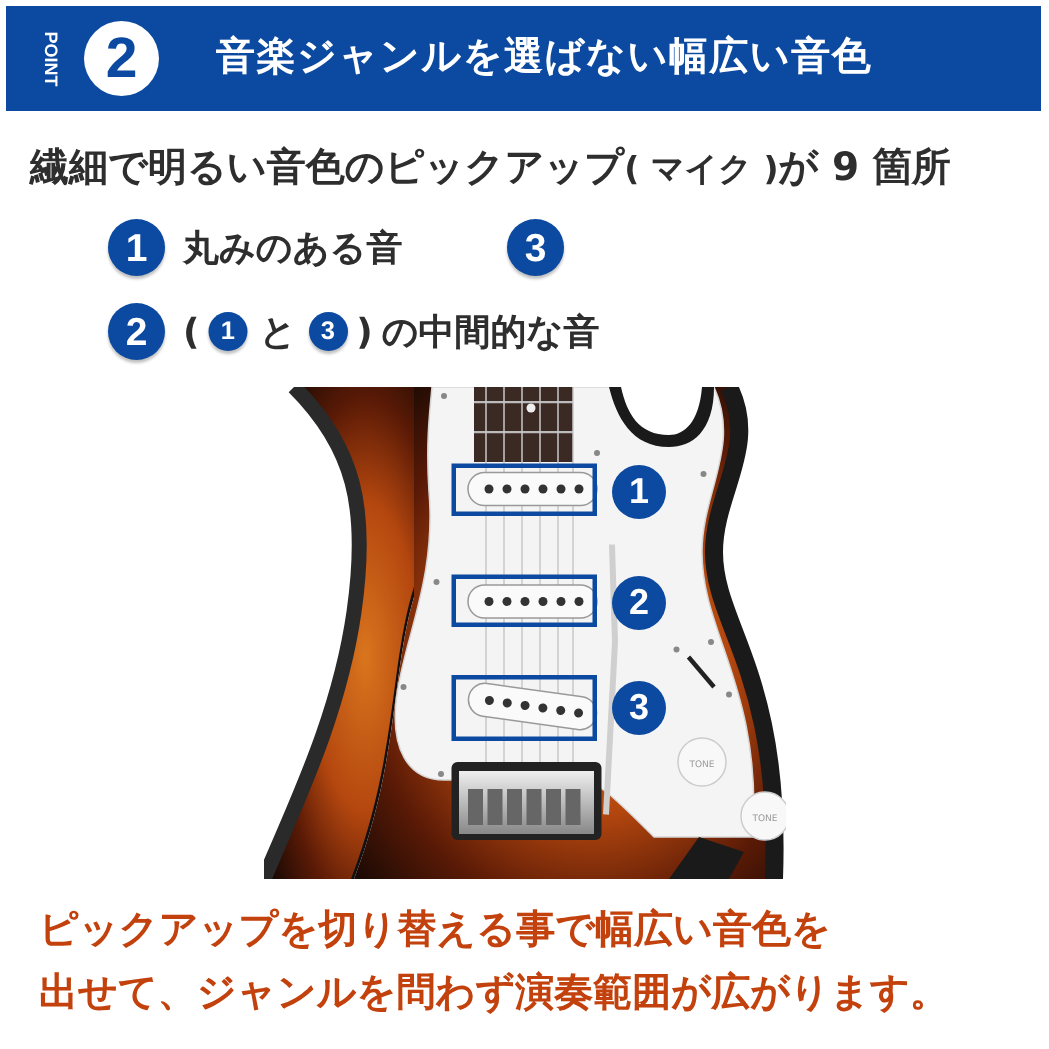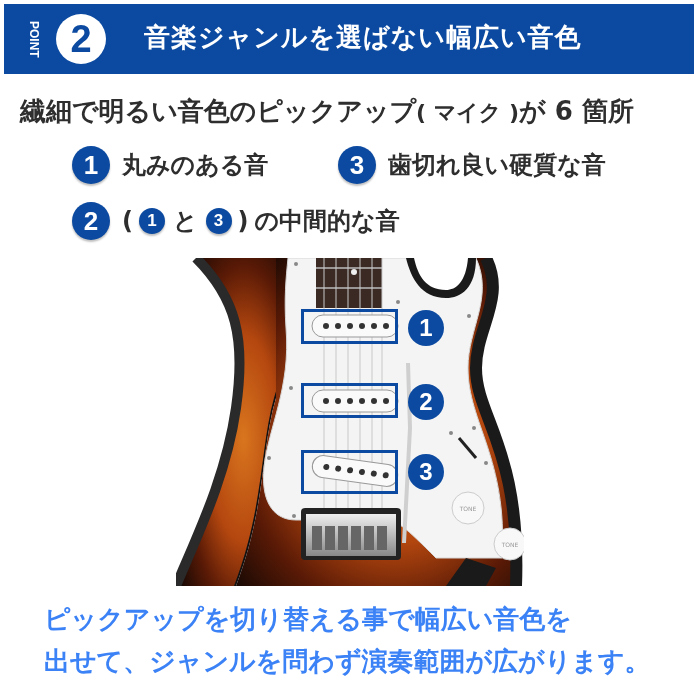--- a/index.html
+++ b/index.html
@@ -12,43 +12,42 @@
   .subtitle .small{font-size:22px;}
   .badge{display:inline-flex;align-items:center;justify-content:center;border-radius:50%;background:#0b4aa0;color:#fff;font-weight:bold;font-family:"Liberation Sans",sans-serif;box-shadow:0 2px 2px rgba(0,0,0,0.25);}
   .b-lg{width:38px;height:38px;font-size:26px;}
   .b-sm{width:26px;height:26px;font-size:17px;}
   .legend-row{position:absolute;display:flex;align-items:center;font-weight:bold;font-size:24px;white-space:nowrap;color:#2e2e2e;}
   .legend-row .t{margin-left:12px;text-align:right;}
   .paren{font-size:24px;margin:0 6px;}
   .guitar{position:absolute;left:176px;top:258px;width:348px;height:328px;overflow:hidden;background:#fff;}
   .callout{position:absolute;border:3px solid #0b4aa0;box-sizing:border-box;}
   .callout-badge{position:absolute;width:36px;height:36px;border-radius:50%;background:#0b4aa0;color:#fff;font-weight:bold;font-size:24px;font-family:"Liberation Sans",sans-serif;display:flex;align-items:center;justify-content:center;}
-  .bottom-text{position:absolute;left:44px;font-weight:bold;font-size:26px;white-space:nowrap;color:#3b82f6;}
+  .bottom-text{position:absolute;left:26px;font-weight:bold;font-size:26px;white-space:nowrap;color:#c2410c;}
 </style>
 </head>
 <body>
 
 <div class="header">
   <div class="point-label">POINT</div>
   <div class="point-num">2</div>
   <div class="header-title">音楽ジャンルを選ばない幅広い音色</div>
 </div>
 
 <div class="subtitle">
-  <span>繊細で明るい音色のピックアップ</span><span class="small">( マイク )</span><span>が 6 箇所</span>
+  <span>繊細で明るい音色のピックアップ</span><span class="small">( マイク )</span><span>が 9 箇所</span>
 </div>
 
 <div class="legend-row" style="left:72px;top:146px;">
   <span class="badge b-lg">1</span>
   <span class="t">丸みのある音</span>
 </div>
 
 <div class="legend-row" style="left:338px;top:146px;">
   <span class="badge b-lg">3</span>
-  <span class="t">歯切れ良い硬質な音</span>
 </div>
 
 <div class="legend-row" style="left:72px;top:202px;">
   <span class="badge b-lg">2</span>
   <span class="paren" style="margin-left:12px;">(</span>
   <span class="badge b-sm">1</span>
   <span style="margin:0 8px;">と</span>
   <span class="badge b-sm">3</span>
   <span class="paren">)</span>
   <span>の中間的な音</span>

